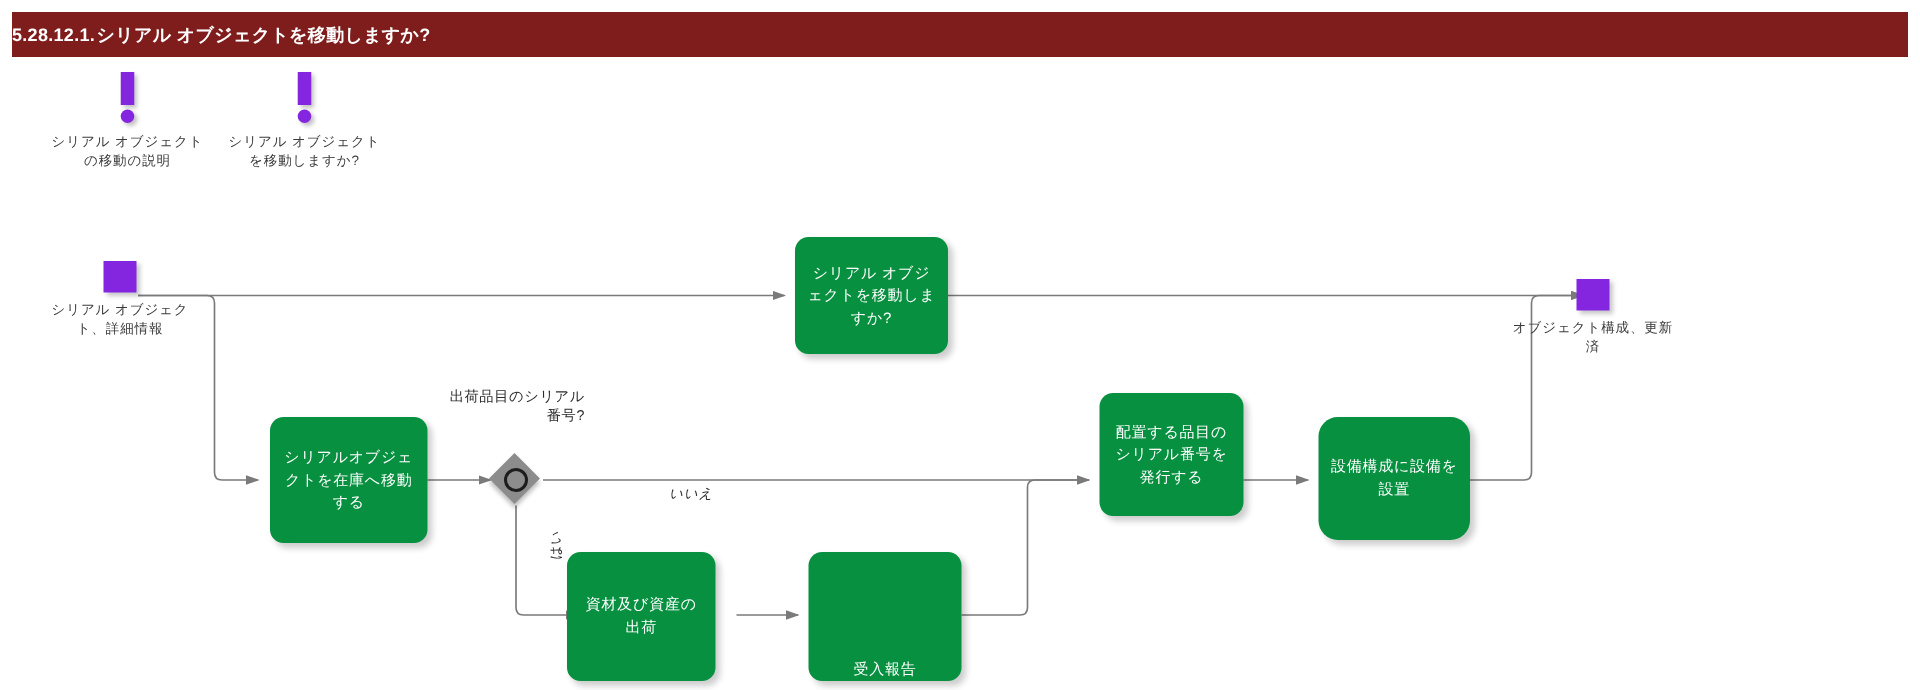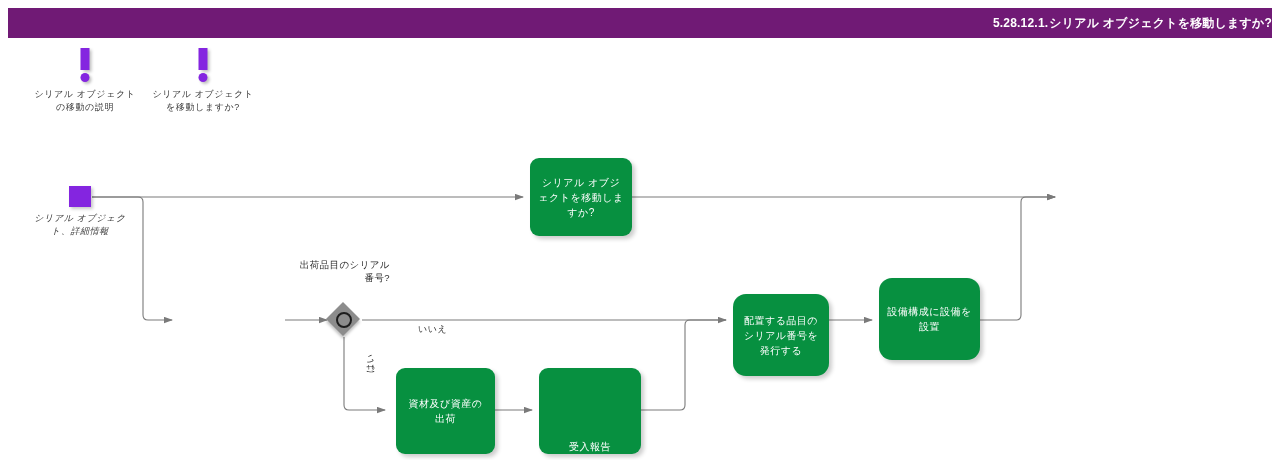--- a/index.html
+++ b/index.html
@@ -15,25 +15,25 @@
     font-family: "Liberation Sans", "DejaVu Sans", sans-serif;
   }
 
   
   #title-bar {
     position: absolute;
     left: 8px;
     top: 8px;
     width: 1264px;
     height: 30px;
-    background: #701a75;
+    background: #7f1d1d;
     color: #ffffff;
     display: flex;
     align-items: center;
-    justify-content: flex-end;
+    justify-content: flex-start;
     font-size: 12px;
     font-weight: bold;
     letter-spacing: 0.2px;
     white-space: nowrap;
   }
   #title-bar .num { margin-right: 1px; }
 
   
   #canvas {
     position: absolute;
@@ -225,49 +225,56 @@
   </div>
 
   <div class="note" style="left:148px; top:10px;">
     <div class="bang">
       <div class="bar"></div>
       <div class="dot"></div>
     </div>
     <div class="cap">シリアル オブジェクトを移動しますか?</div>
   </div>
 
-  <div class="term" style="left:25px; top:148px;font-style:italic;">
+  <div class="term" style="left:25px; top:136px;">
     <div class="sq"></div>
     <div class="cap">シリアル オブジェクト、詳細情報</div>
   </div>
 
+  <div class="term" style="left:1007px; top:148px;">
+    <div class="sq"></div>
+    <div class="cap">オブジェクト構成、更新済</div>
+  </div>
 
   <div class="proc" style="left:530px; top:120px; width:102px; height:78px;">
     <span>シリアル オブジェクトを移動しますか?</span>
   </div>
 
-
-  <div class="proc" style="left:396px; top:330px; width:99px; height:86px;align-items:center;">
+  <div class="proc" style="left:180px; top:240px; width:105px; height:84px;">
+    <span>シリアルオブジェクトを在庫へ移動する</span>
+  </div>
+
+  <div class="proc" style="left:378px; top:330px; width:99px; height:86px;align-items:center;">
     <span>資材及び資産の出荷</span>
   </div>
 
   <div class="proc" style="left:539px; top:330px; width:102px; height:86px;align-items:flex-end;">
     <span>受入報告</span>
   </div>
 
-  <div class="proc" style="left:733px; top:256px; width:96px; height:82px;border-radius:13px;">
+  <div class="proc" style="left:733px; top:224px; width:96px; height:82px;">
     <span>配置する品目のシリアル番号を発行する</span>
   </div>
 
   <div class="proc" style="left:879px; top:240px; width:101px; height:82px;border-radius:13px;">
     <span>設備構成に設備を設置</span>
   </div>
 
   <div class="dec-label" style="left:298px; top:220px;">出荷品目のシリアル番号?</div>
   <div class="decision" style="left:327px; top:265px;">
     <div class="dia"></div>
     <div class="ring"></div>
   </div>
 
-  <div class="edge-label" style="left:418px; top:285px;">いいえ</div>
+  <div class="edge-label" style="left:446px; top:285px;font-style:italic;">いいえ</div>
   <div class="edge-label vert" style="left:364px; top:335px;">はい</div>
 
 </div>
 
 </body></html>

